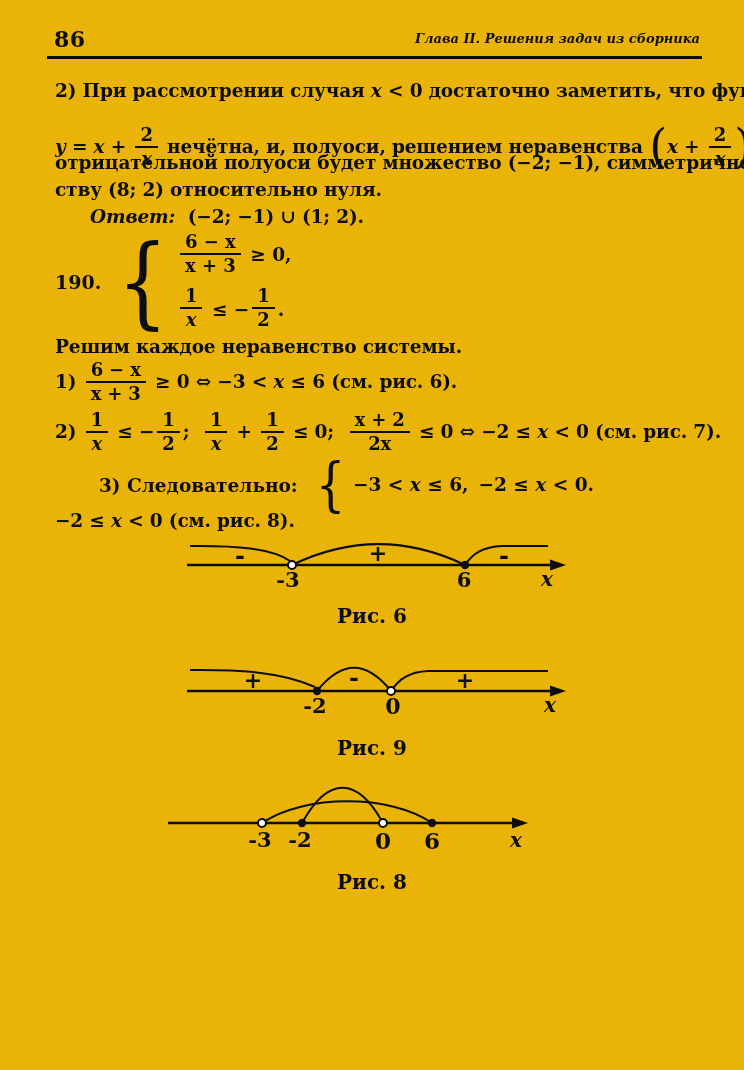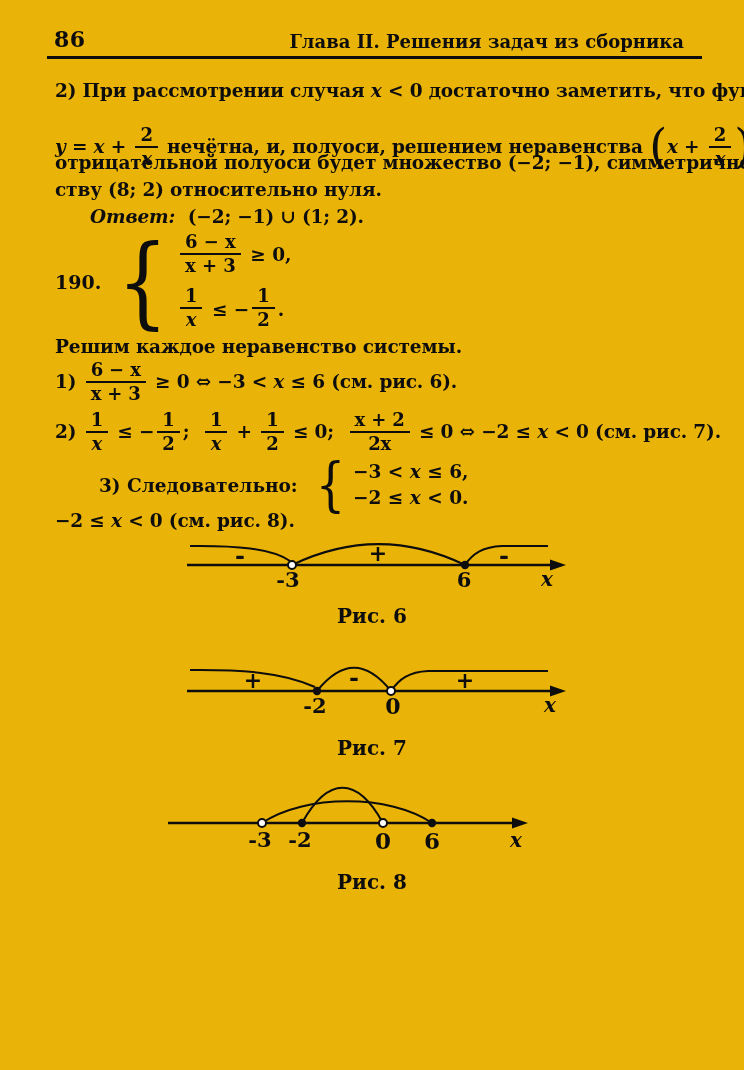--- a/index.html
+++ b/index.html
@@ -4,21 +4,21 @@
 <style>
   html,body { margin:0; padding:0; background:#e8e8e8; }
   .page {
     position:relative; width:744px; height:1070px; background:#eab308;
     font-family:"DejaVu Serif","DejaVu Sans",serif;
     font-weight:700; color:#0d0d0d; overflow:hidden;
   }
   .abs { position:absolute; }
   
   .pgnum  { left:54px; top:26px; font-size:22px; letter-spacing:.5px; }
-  .chap   { right:60px; top:31px; font-size:18px; }
+  .chap   { right:44px; top:31px; font-size:13px; font-style:italic; }
   .hrule  { left:47px; top:56px; width:655px; height:3px; background:#0d0d0d; }
   
   .ln { position:absolute; left:55px; white-space:nowrap; font-size:18.5px; letter-spacing:-.15px; }
   .t  { white-space:pre; }
   .mi { font-style:italic; white-space:pre; }
   .fline { line-height:48px; height:48px; }
   
   .frac { display:inline-flex; flex-direction:column; align-items:center;
           vertical-align:middle; margin:0 3px; font-size:18px; line-height:1.12; position:relative; top:-1px; }
   .frac .num { border-bottom:2.4px solid #0d0d0d; padding:0 5px 1px; white-space:pre; }
@@ -30,21 +30,21 @@
   .anslab { font-style:italic; white-space:pre; }
   
   .sysblock { position:absolute; left:55px; top:232px; display:flex; align-items:center; }
   .probnum { font-size:19px; margin-right:10px; white-space:pre; }
   .brace-big { font-size:100px; font-weight:400; line-height:1; transform:scaleX(.8); }
   .sysrows { display:flex; flex-direction:column; gap:10px; margin-left:2px; font-size:18.5px; }
   .srow { display:flex; align-items:center; white-space:nowrap; }
   
   .step3 { position:absolute; left:55px; top:456px; display:flex; align-items:center; font-size:18.5px;margin-left:44px; }
   .brace-sm { font-size:58px; font-weight:400; line-height:1; transform:scaleX(.8); margin:0 4px 0 8px; }
-  .rows2 { display:flex; flex-direction:column; gap:2px; line-height:24px; white-space:nowrap; }
+  .rows2 { display:flex; flex-direction:row; gap:10px; line-height:24px; white-space:nowrap; }
   
   .figsvg { position:absolute; left:150px; width:430px; height:88px; }
   .cap { position:absolute; left:0; width:744px; text-align:center; font-size:20px; font-weight:700; }
   svg text { font-family:"DejaVu Serif","DejaVu Sans",serif; font-weight:700; fill:#0d0d0d; }
 </style>
 </head>
 <body>
 
 <div class="page">
 
@@ -165,21 +165,21 @@
     <path d="M241,44 C249,32 259,25 278,24 L398,24" fill="none" stroke="#0d0d0d" stroke-width="2"></path>
     <circle cx="167" cy="44" r="4.2" fill="#0d0d0d"></circle>
     <circle cx="241" cy="44" r="4" fill="#ffffff" stroke="#0d0d0d" stroke-width="2"></circle>
     <text x="103" y="33" font-size="22" text-anchor="middle" dominant-baseline="central">+</text>
     <text x="204" y="30" font-size="24" text-anchor="middle" dominant-baseline="central">-</text>
     <text x="315" y="33" font-size="22" text-anchor="middle" dominant-baseline="central">+</text>
     <text x="165" y="66" font-size="21" text-anchor="middle">-2</text>
     <text x="243" y="67" font-size="22" text-anchor="middle">0</text>
     <text x="400" y="65" font-size="20" font-style="italic" text-anchor="middle">x</text>
   </svg>
-  <div class="cap" style="top:736px">Рис. 7</div>
+  <div class="cap" style="top:736px">Рис. 9</div>
 
   <svg class="figsvg" style="top:775px" viewBox="0 0 430 88">
     <line x1="18" y1="48" x2="364" y2="48" stroke="#0d0d0d" stroke-width="2.6"></line>
     <polygon points="362,42.5 378,48 362,53.5" fill="#0d0d0d"></polygon>
     <path d="M112,48 C155,19 240,19 282,48" fill="none" stroke="#0d0d0d" stroke-width="2"></path>
     <path d="M152,48 C178,1 207,1 233,48" fill="none" stroke="#0d0d0d" stroke-width="2"></path>
     <circle cx="112" cy="48" r="4" fill="#ffffff" stroke="#0d0d0d" stroke-width="2"></circle>
     <circle cx="152" cy="48" r="4.2" fill="#0d0d0d"></circle>
     <circle cx="233" cy="48" r="4" fill="#ffffff" stroke="#0d0d0d" stroke-width="2"></circle>
     <circle cx="282" cy="48" r="4.2" fill="#0d0d0d"></circle>

